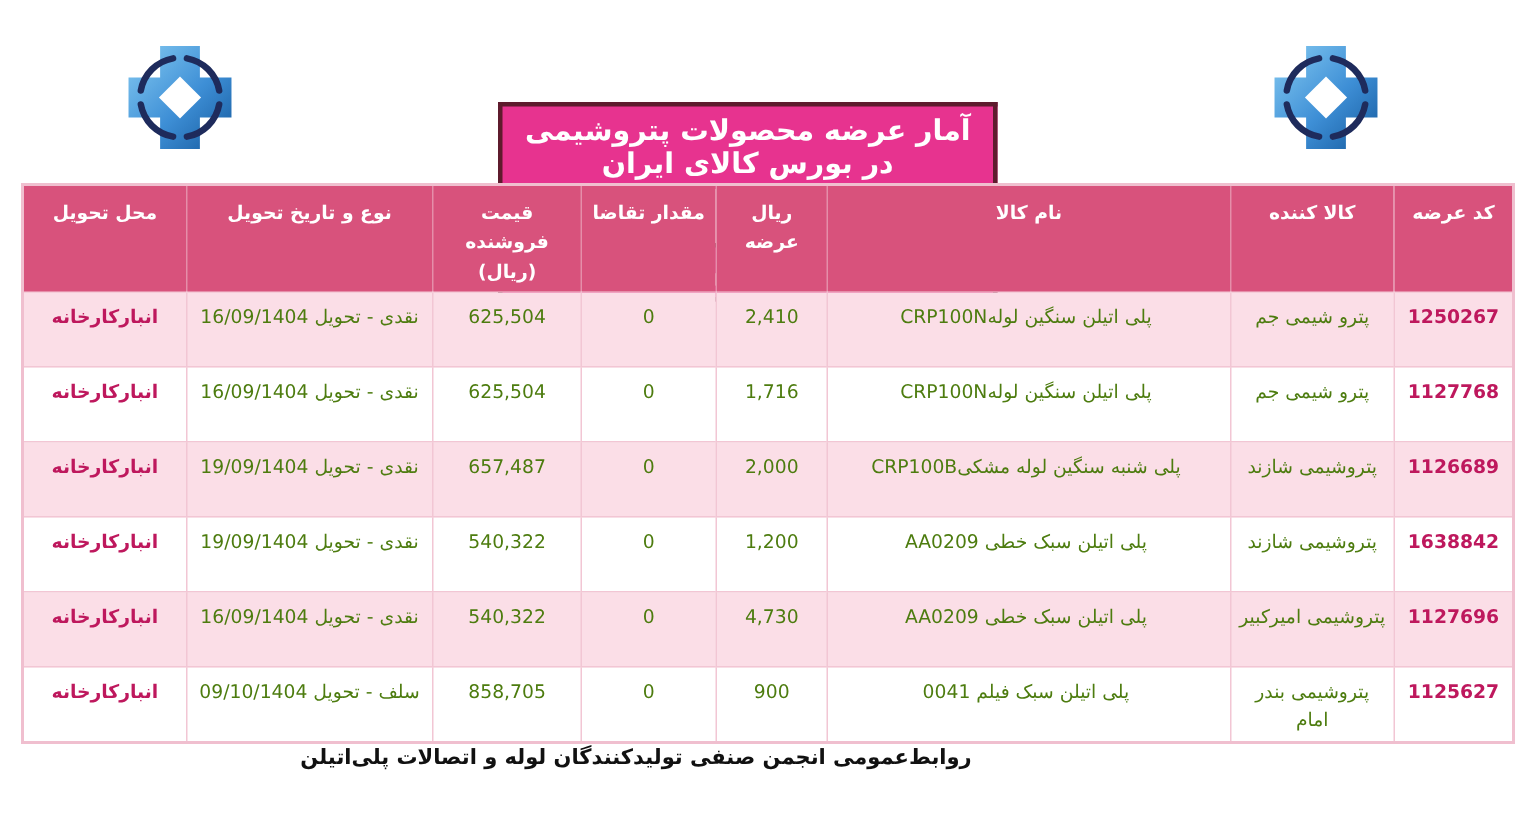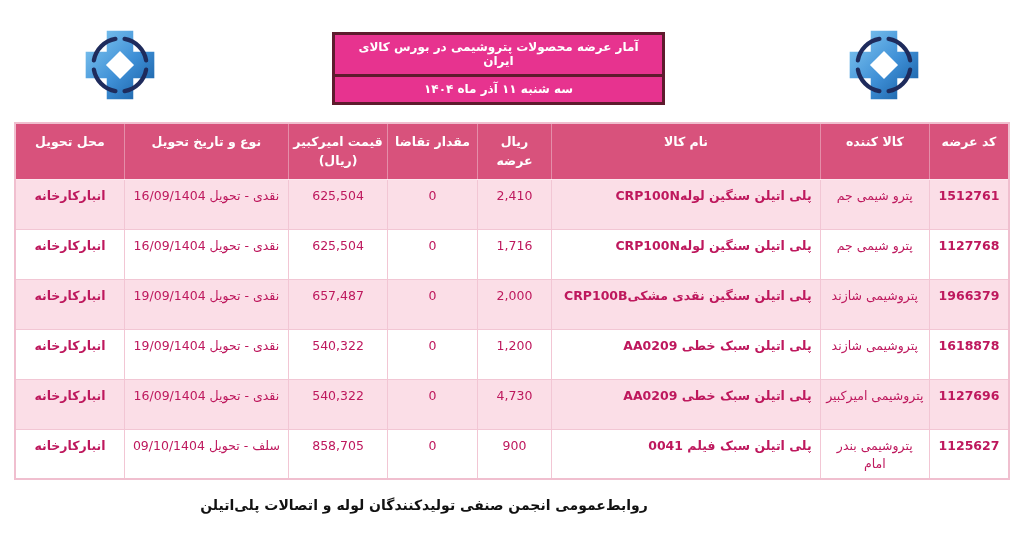--- a/index.html
+++ b/index.html
@@ -8,37 +8,37 @@
   .page { position:relative; width:1024px; height:554px; background:#fff; }
 
   
   .logo { position:absolute; top:26px; width:84px; height:78px; }
   .logo-left  { left:78px; }
   .logo-right { left:842px; }
 
   
   .banner { position:absolute; top:32px; left:332px; width:333px; direction:rtl; }
   .banner-row { background:#E7338F; color:#ffffff; font-weight:bold; text-align:center;
-                font-size:12px; padding:5px 8px 6px;
+                font-size:19px; padding:5px 8px 6px;
                 border-left:3px solid #5E1B2D; border-right:3px solid #5E1B2D;
-                border-top:3px solid #5E1B2D; }
+                border-top:3px solid #5E1B2D;margin-top:36px; }
   .banner-row:last-child { border-bottom:3px solid #5E1B2D; }
 
   
   .table-wrap { position:absolute; top:122px; left:14px; width:996px; }
   table { width:100%; border-collapse:collapse; table-layout:fixed; direction:rtl;
           border:2px solid #F0BFCF; }
   thead th { background:#D8527C; color:#ffffff; font-weight:bold; font-size:12.5px;
              vertical-align:top; padding:8px 4px 4px; height:56px; line-height:1.55;
              border:1px solid rgba(255,255,255,0.35);margin-left:35px; }
-  tbody td { font-size:12.5px; color:#be185d; vertical-align:top; text-align:center;
+  tbody td { font-size:12.5px; color:#4d7c0f; vertical-align:top; text-align:center;
              padding:7px 4px 4px; height:50px; line-height:1.5;
              border:1px solid #F2C6D4; background:#ffffff; }
   tbody tr:nth-child(odd) td { background:#FBDEE7; }
-  td.col-product { text-align:right; padding-right:8px;font-weight:bold; }
+  td.col-product { text-align:center; padding-right:8px; }
   td.col-code, td.col-place { font-weight:bold; color:#be185d; }
 
   
   .footer { position:absolute; top:497px; left:0; width:848px; text-align:center;
             font-size:14px; font-weight:bold; color:#111; direction:rtl; }
 </style>
 </head>
 <body>
 
 <div class="page">
@@ -100,58 +100,58 @@
         <col style="width:16.5%">
         <col style="width:11%">
       </colgroup>
       <thead>
         <tr>
           <th>کد عرضه</th>
           <th>کالا کننده</th>
           <th>نام کالا</th>
           <th>ریال عرضه</th>
           <th>مقدار تقاضا</th>
-          <th>قیمت امیرکبیر (ریال)</th>
+          <th>قیمت فروشنده (ریال)</th>
           <th>نوع و تاریخ تحویل</th>
           <th>محل تحویل</th>
         </tr>
       </thead>
       <tbody>
           <tr>
-            <td class="col-code">1512761</td>
+            <td class="col-code">1250267</td>
             <td class="col-supplier">پترو شیمی جم</td>
             <td class="col-product">پلی اتیلن سنگین لوله‌CRP100N</td>
             <td class="col-supply-qty">2,410</td>
             <td class="col-demand-qty">0</td>
             <td class="col-price">625,504</td>
             <td class="col-delivery">نقدی - تحویل 16/09/1404</td>
             <td class="col-place">انبارکارخانه</td>
           </tr>
           <tr>
             <td class="col-code">1127768</td>
             <td class="col-supplier">پترو شیمی جم</td>
             <td class="col-product">پلی اتیلن سنگین لوله‌CRP100N</td>
             <td class="col-supply-qty">1,716</td>
             <td class="col-demand-qty">0</td>
             <td class="col-price">625,504</td>
             <td class="col-delivery">نقدی - تحویل 16/09/1404</td>
             <td class="col-place">انبارکارخانه</td>
           </tr>
           <tr>
-            <td class="col-code">1966379</td>
+            <td class="col-code">1126689</td>
             <td class="col-supplier">پتروشیمی شازند</td>
-            <td class="col-product">پلی اتیلن سنگین نقدی مشکی‌CRP100B</td>
+            <td class="col-product">پلی شنبه سنگین لوله مشکی‌CRP100B</td>
             <td class="col-supply-qty">2,000</td>
             <td class="col-demand-qty">0</td>
             <td class="col-price">657,487</td>
             <td class="col-delivery">نقدی - تحویل 19/09/1404</td>
             <td class="col-place">انبارکارخانه</td>
           </tr>
           <tr>
-            <td class="col-code">1618878</td>
+            <td class="col-code">1638842</td>
             <td class="col-supplier">پتروشیمی شازند</td>
             <td class="col-product">پلی اتیلن سبک خطی AA0209</td>
             <td class="col-supply-qty">1,200</td>
             <td class="col-demand-qty">0</td>
             <td class="col-price">540,322</td>
             <td class="col-delivery">نقدی - تحویل 19/09/1404</td>
             <td class="col-place">انبارکارخانه</td>
           </tr>
           <tr>
             <td class="col-code">1127696</td>

